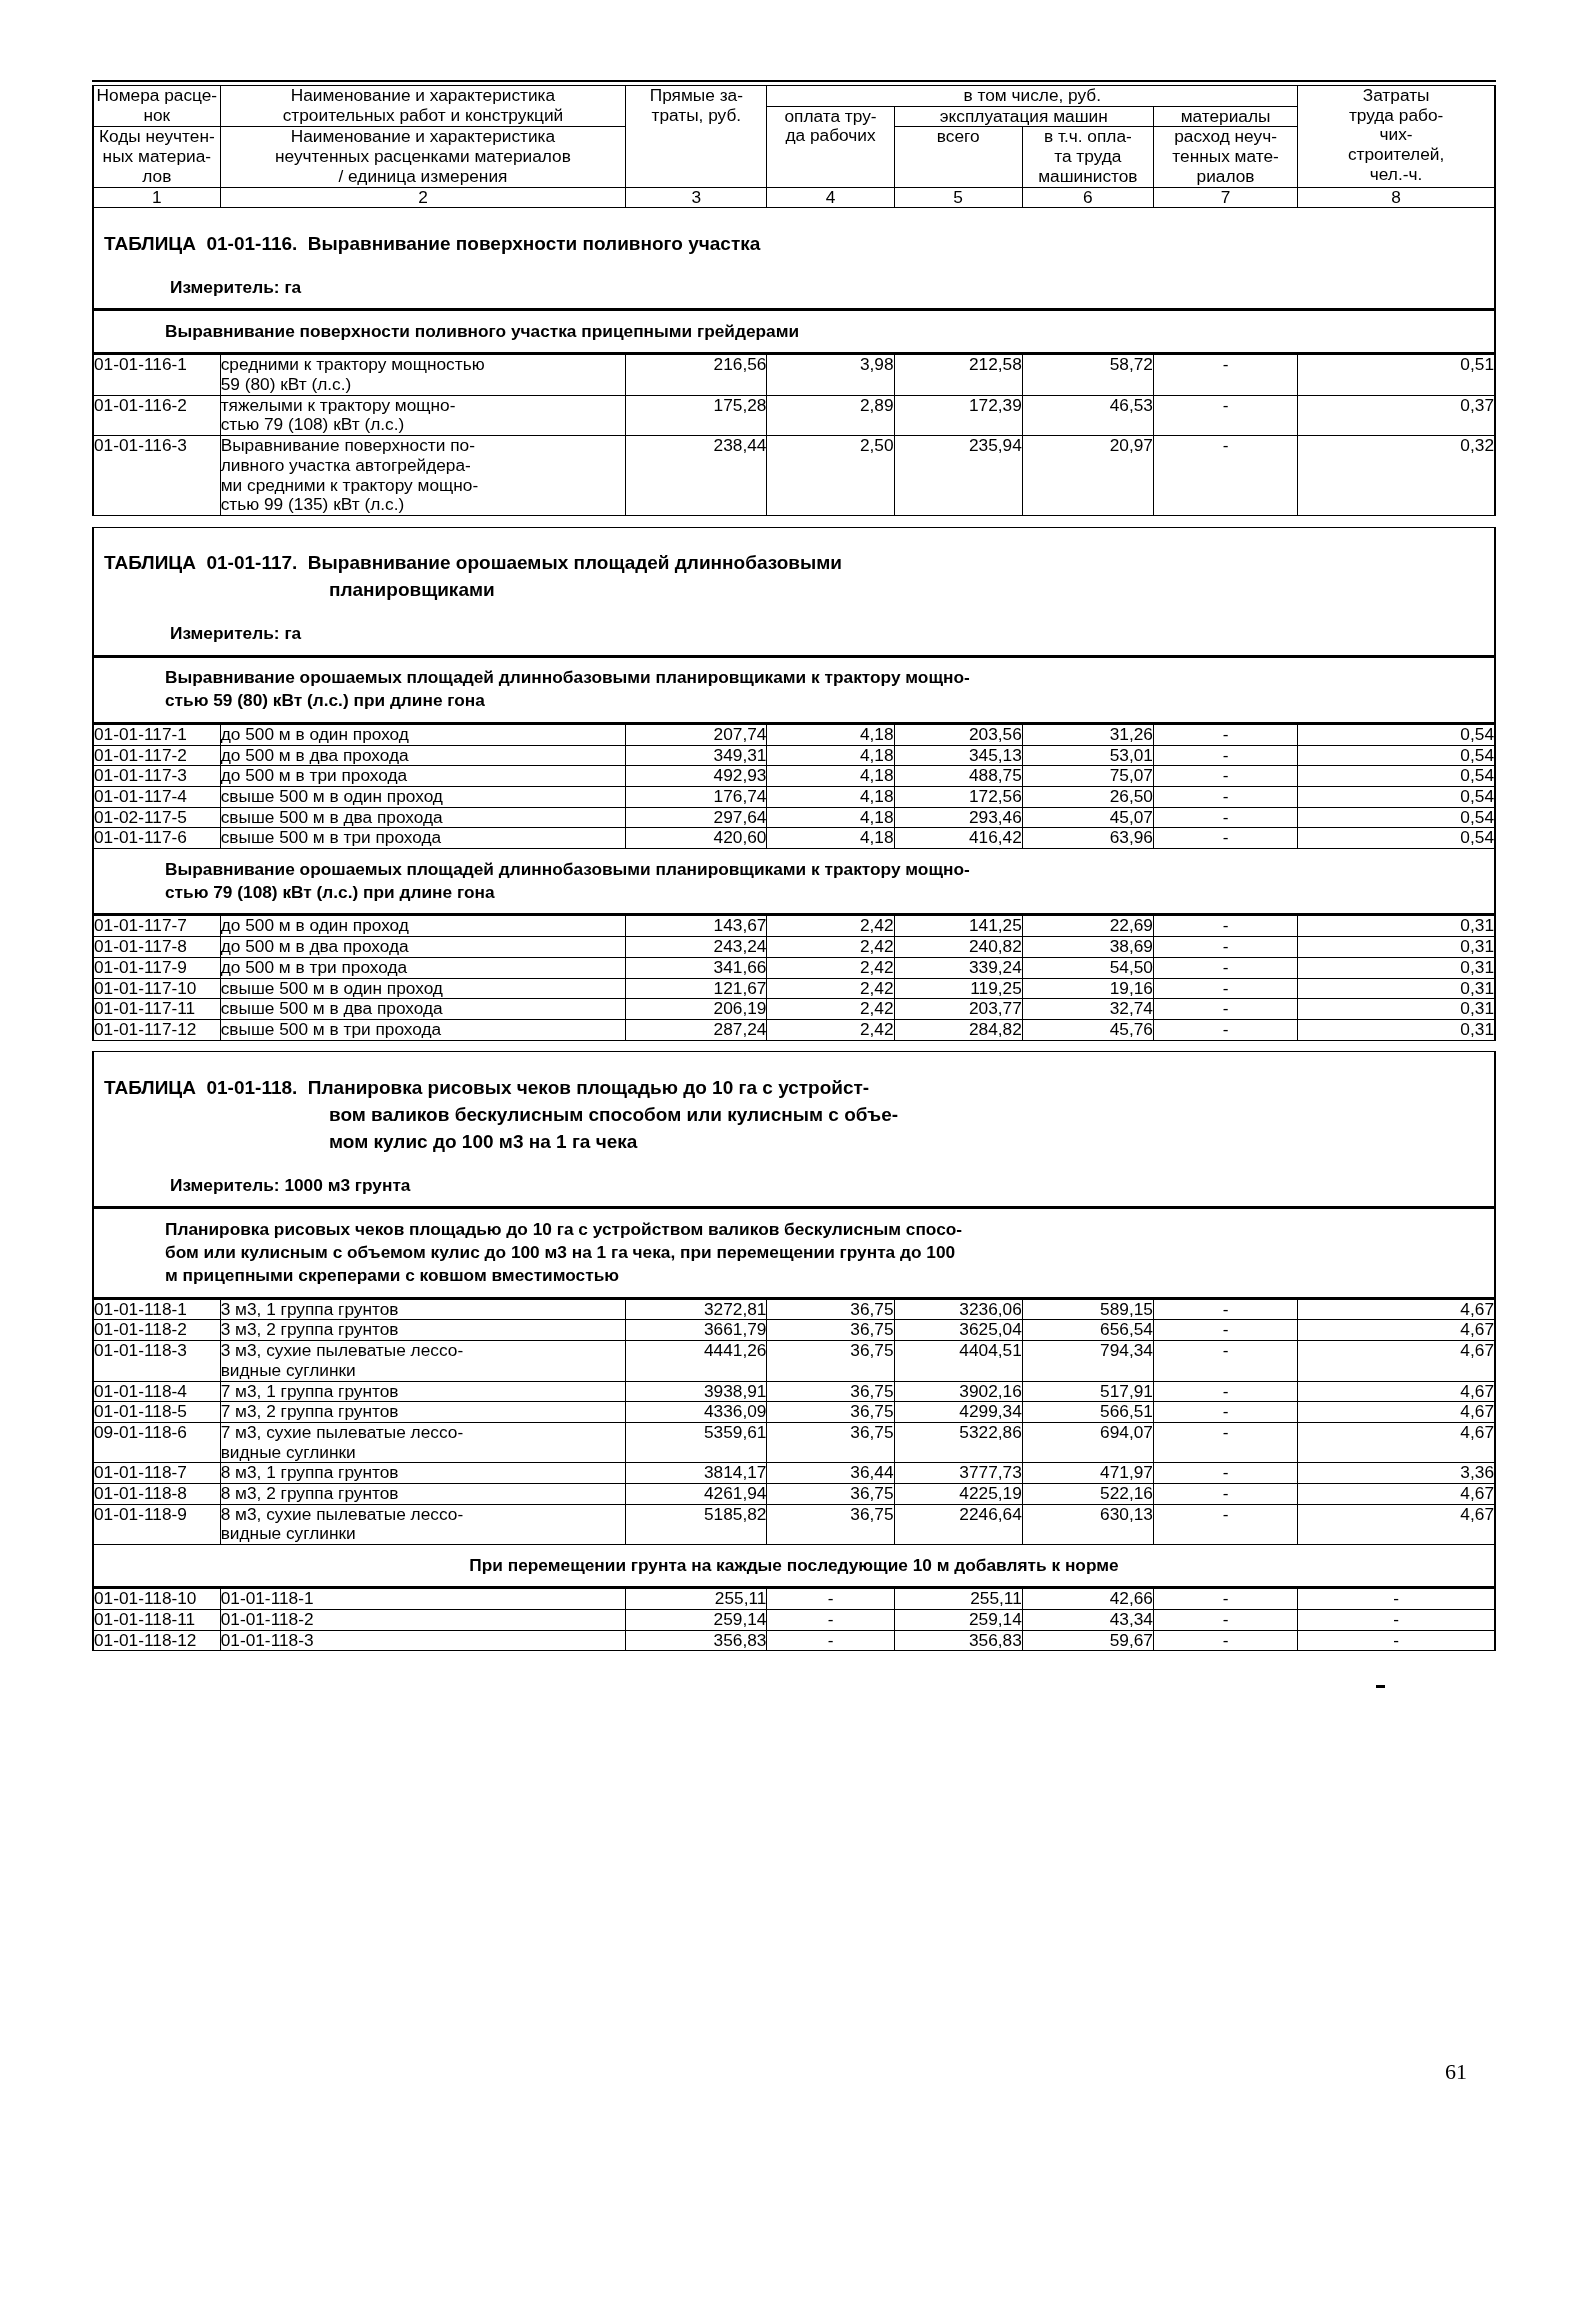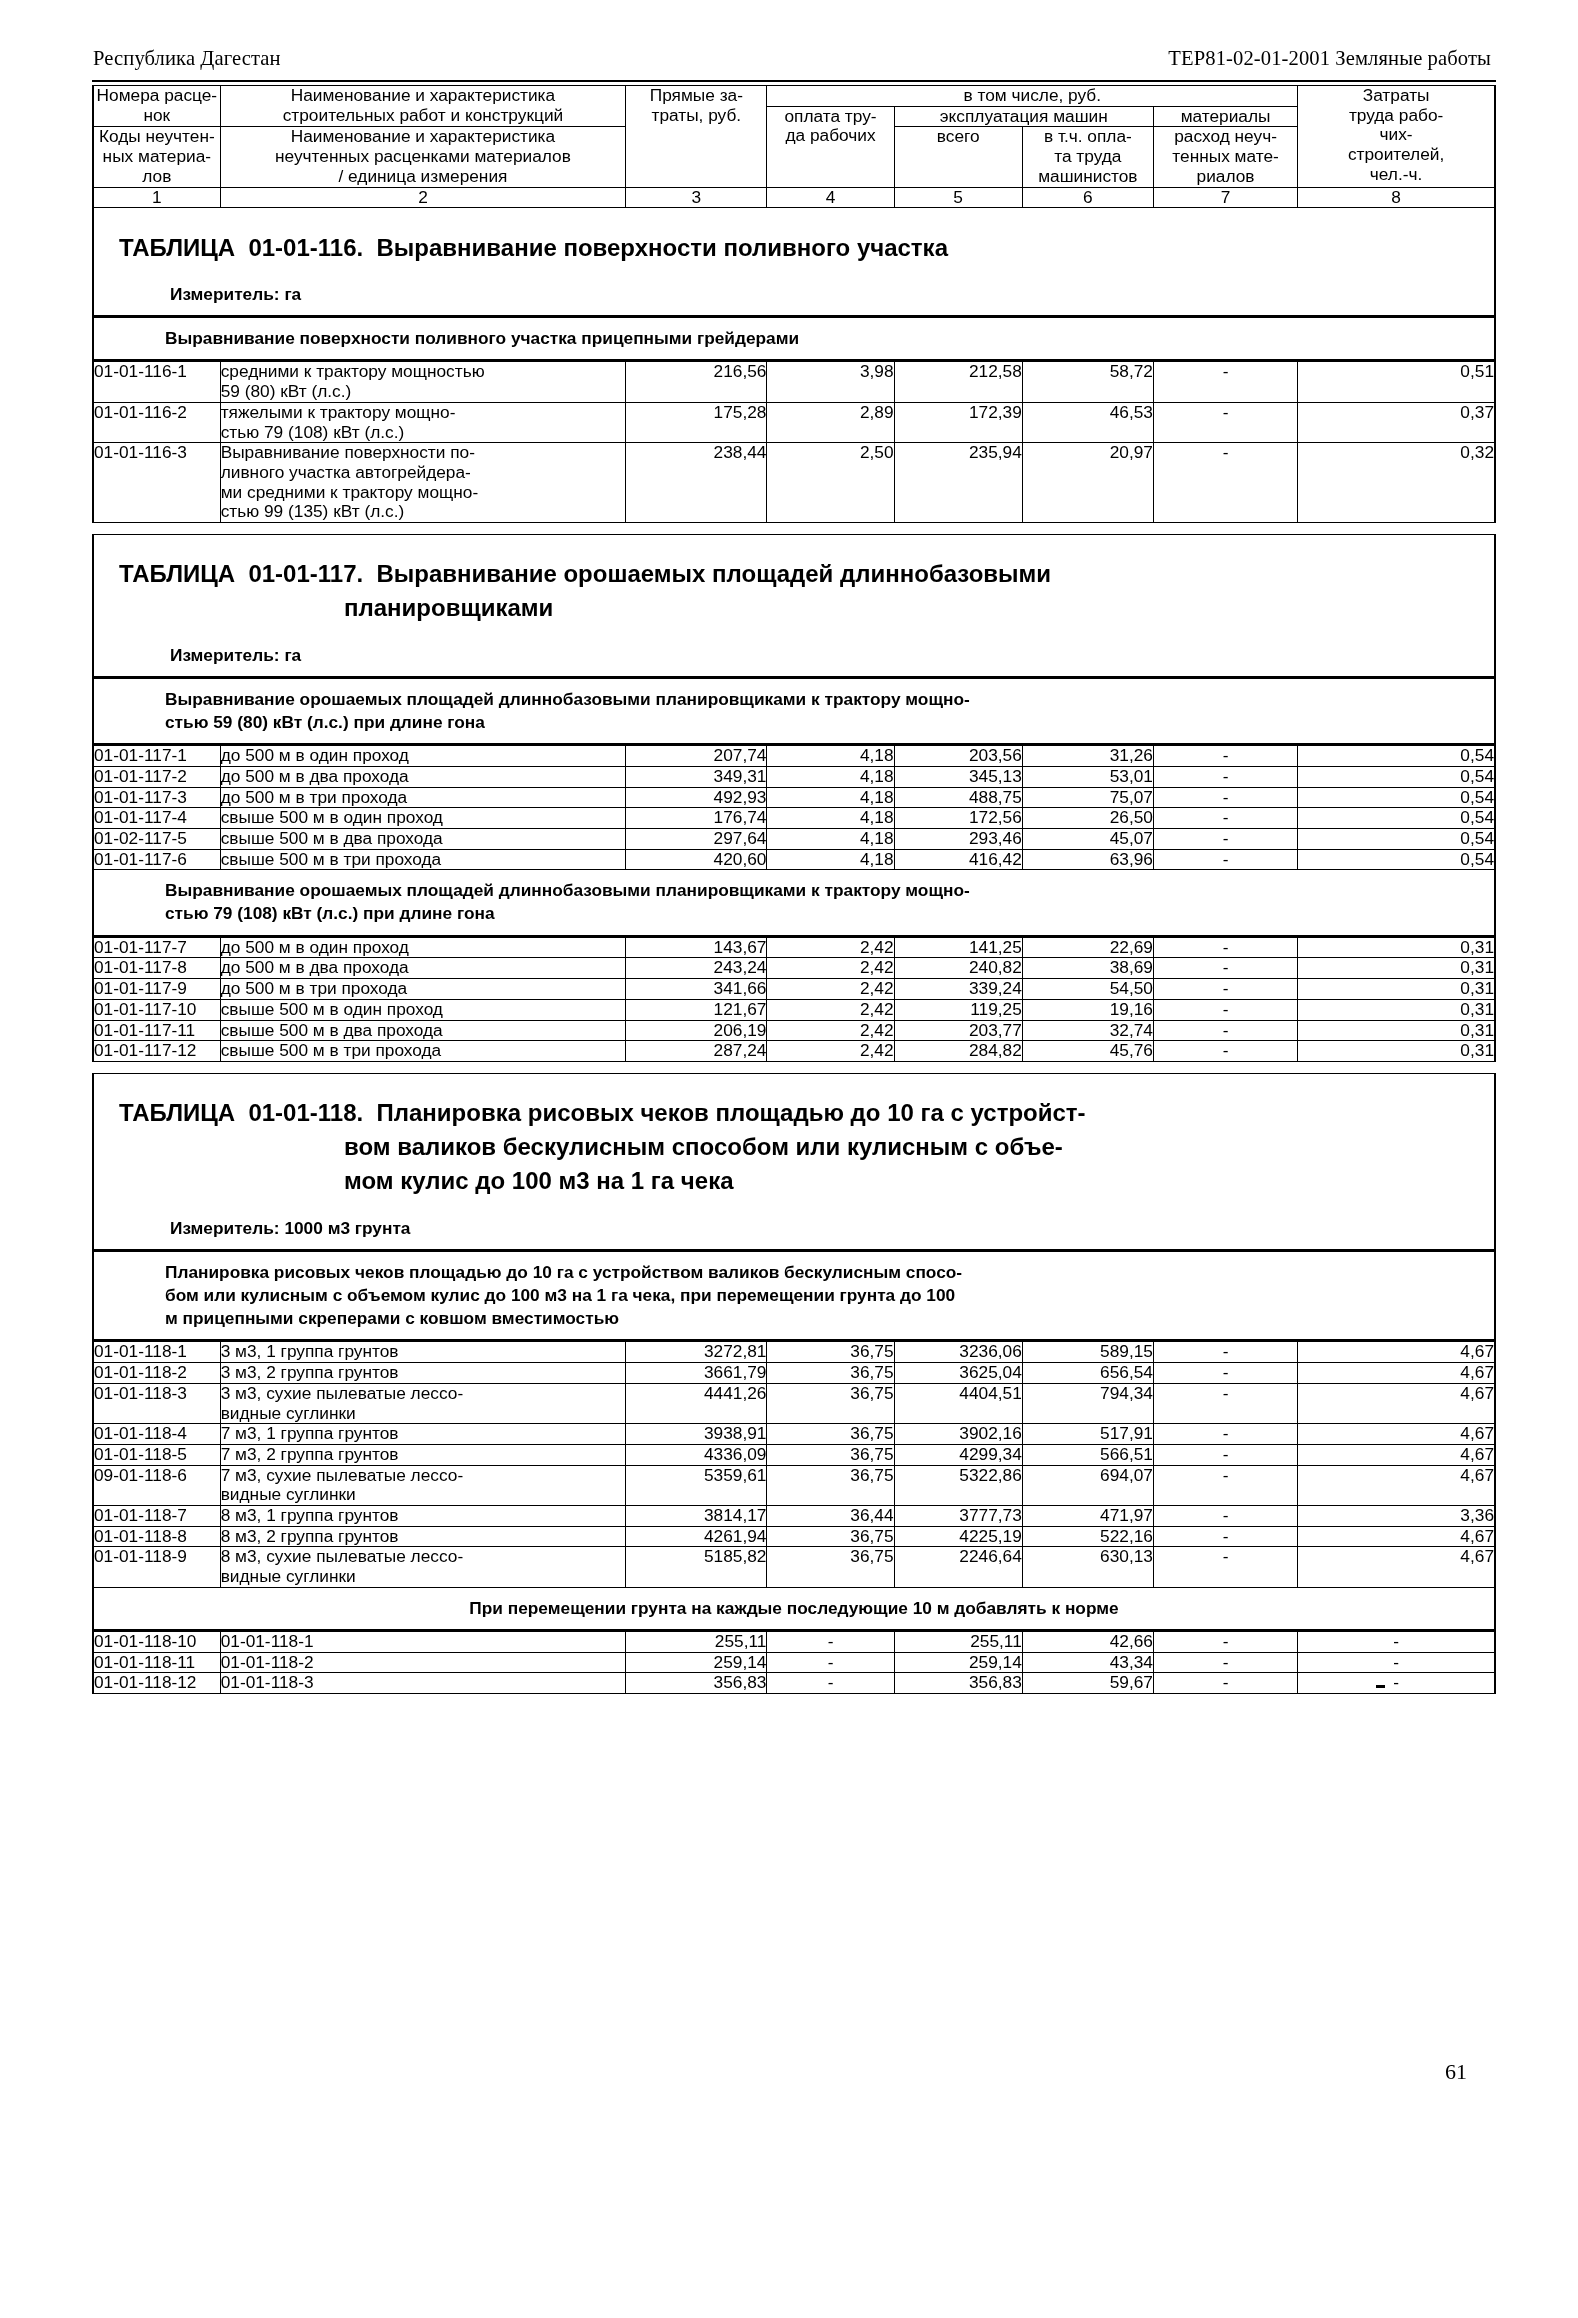--- a/index.html
+++ b/index.html
@@ -91,24 +91,24 @@
   .c-name  { padding: 4.7px 4px 6px 6px; font-size: 17.3px; }
   .c-num   { text-align: right; padding: 4.7px 8.7px 6px 2.7px; font-size: 18px; white-space: nowrap; }
   .c-dash  { text-align: center; padding: 4.7px 2.7px 6px 2.7px; font-size: 18px; }
 
   
   .tb-block { padding: 0; }
   .tb-inner {
     padding: 22.6px 0 6.7px 0;
   }
   .tb-title {
-    font-size: 24px;
+    font-size: 19px;
     font-weight: bold;
     line-height: 1.42;
-    padding-left: 25px;
+    padding-left: 10px;
   }
   .tb-title .tb-ind {
     display: inline-block;
     width: 225px;
   }
   .tb-meter {
     font-size: 17.3px;
     font-weight: bold;
     padding: 20px 0 4px 76px;
   }
@@ -137,24 +137,20 @@
     width: 9.3px;
     height: 2.7px;
     background: #000;
   }
 </style>
 </head>
 <body>
 
 <div class="page">
 
-  <div class="runhead">
-    <div class="runhead-left">Республика Дагестан</div>
-    <div class="runhead-right">ТЕР81-02-01-2001  Земляные работы</div>
-  </div>
   <div class="rule-top"></div>
 
   <div class="tbl-wrap">
     <table class="main">
       <colgroup>
         <col style="width:127px">
         <col style="width:405px">
         <col style="width:141px">
         <col style="width:127px">
         <col style="width:128px">

